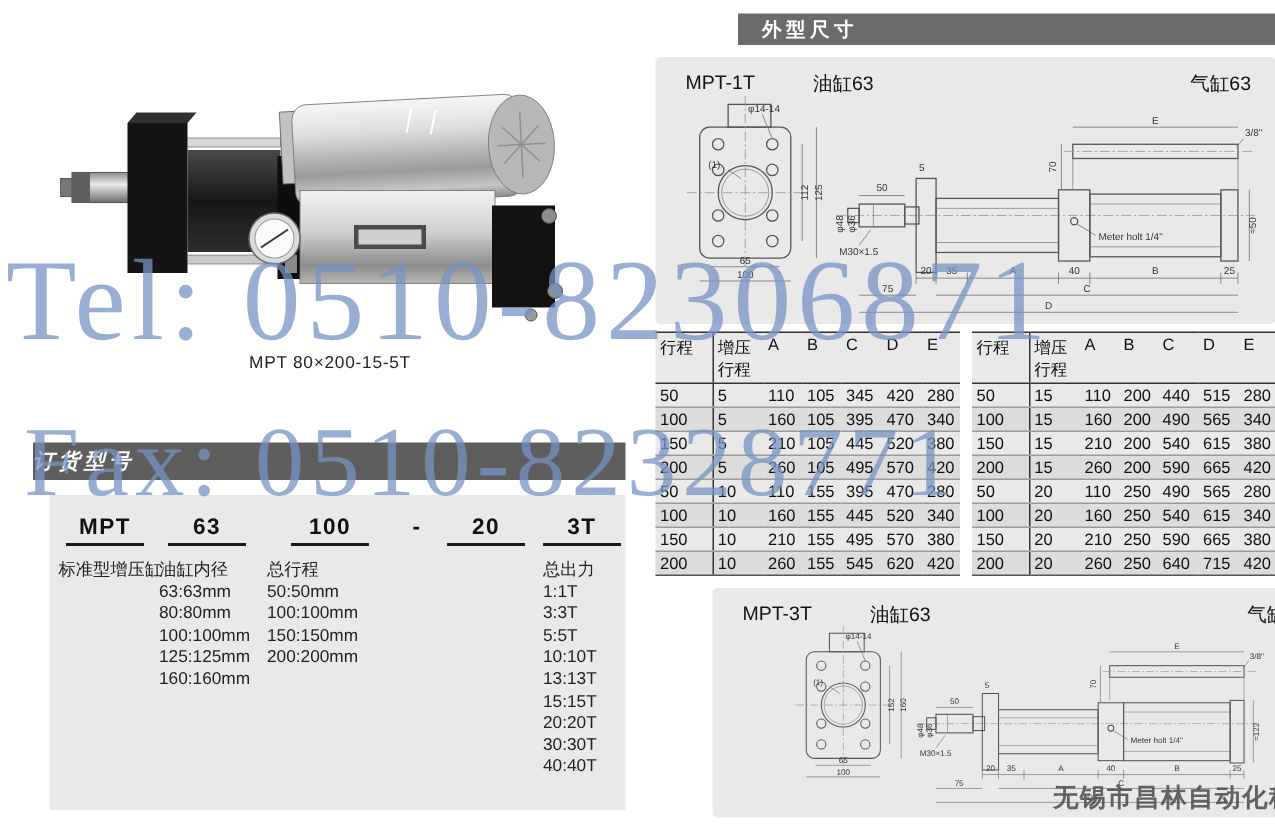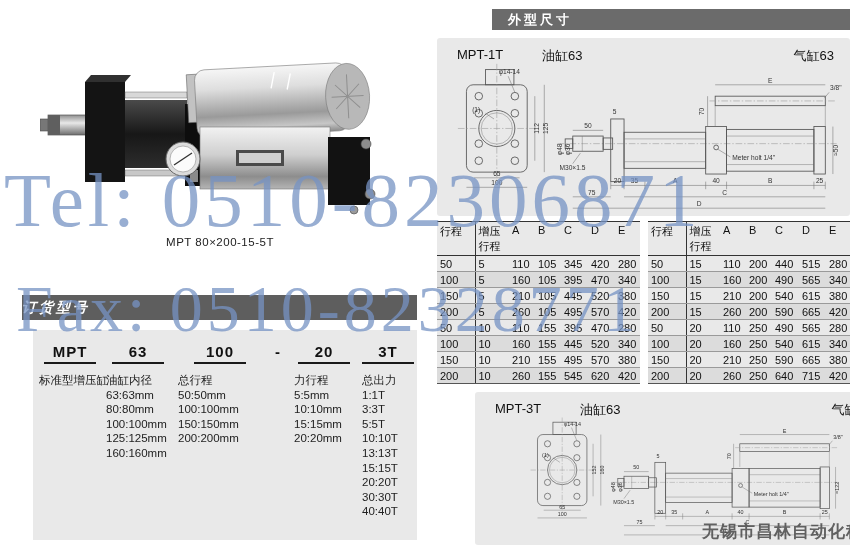--- a/index.html
+++ b/index.html
@@ -166,27 +166,20 @@
           <div class="spec-line">100:100mm</div>
           <div class="spec-line">150:150mm</div>
           <div class="spec-line">200:200mm</div>
         </div>
     </div>
     <div class="model-col mcd">
       <span class="model-code">-</span>
     </div>
     <div class="model-col mc4">
       <span class="model-code">20</span>
-      <div class="spec-list">
-          <div class="spec-line">力行程</div>
-          <div class="spec-line">5:5mm</div>
-          <div class="spec-line">10:10mm</div>
-          <div class="spec-line">15:15mm</div>
-          <div class="spec-line">20:20mm</div>
-        </div>
     </div>
     <div class="model-col mc5">
       <span class="model-code">3T</span>
       <div class="spec-list">
           <div class="spec-line">总出力</div>
           <div class="spec-line">1:1T</div>
           <div class="spec-line">3:3T</div>
           <div class="spec-line">5:5T</div>
           <div class="spec-line">10:10T</div>
           <div class="spec-line">13:13T</div>

